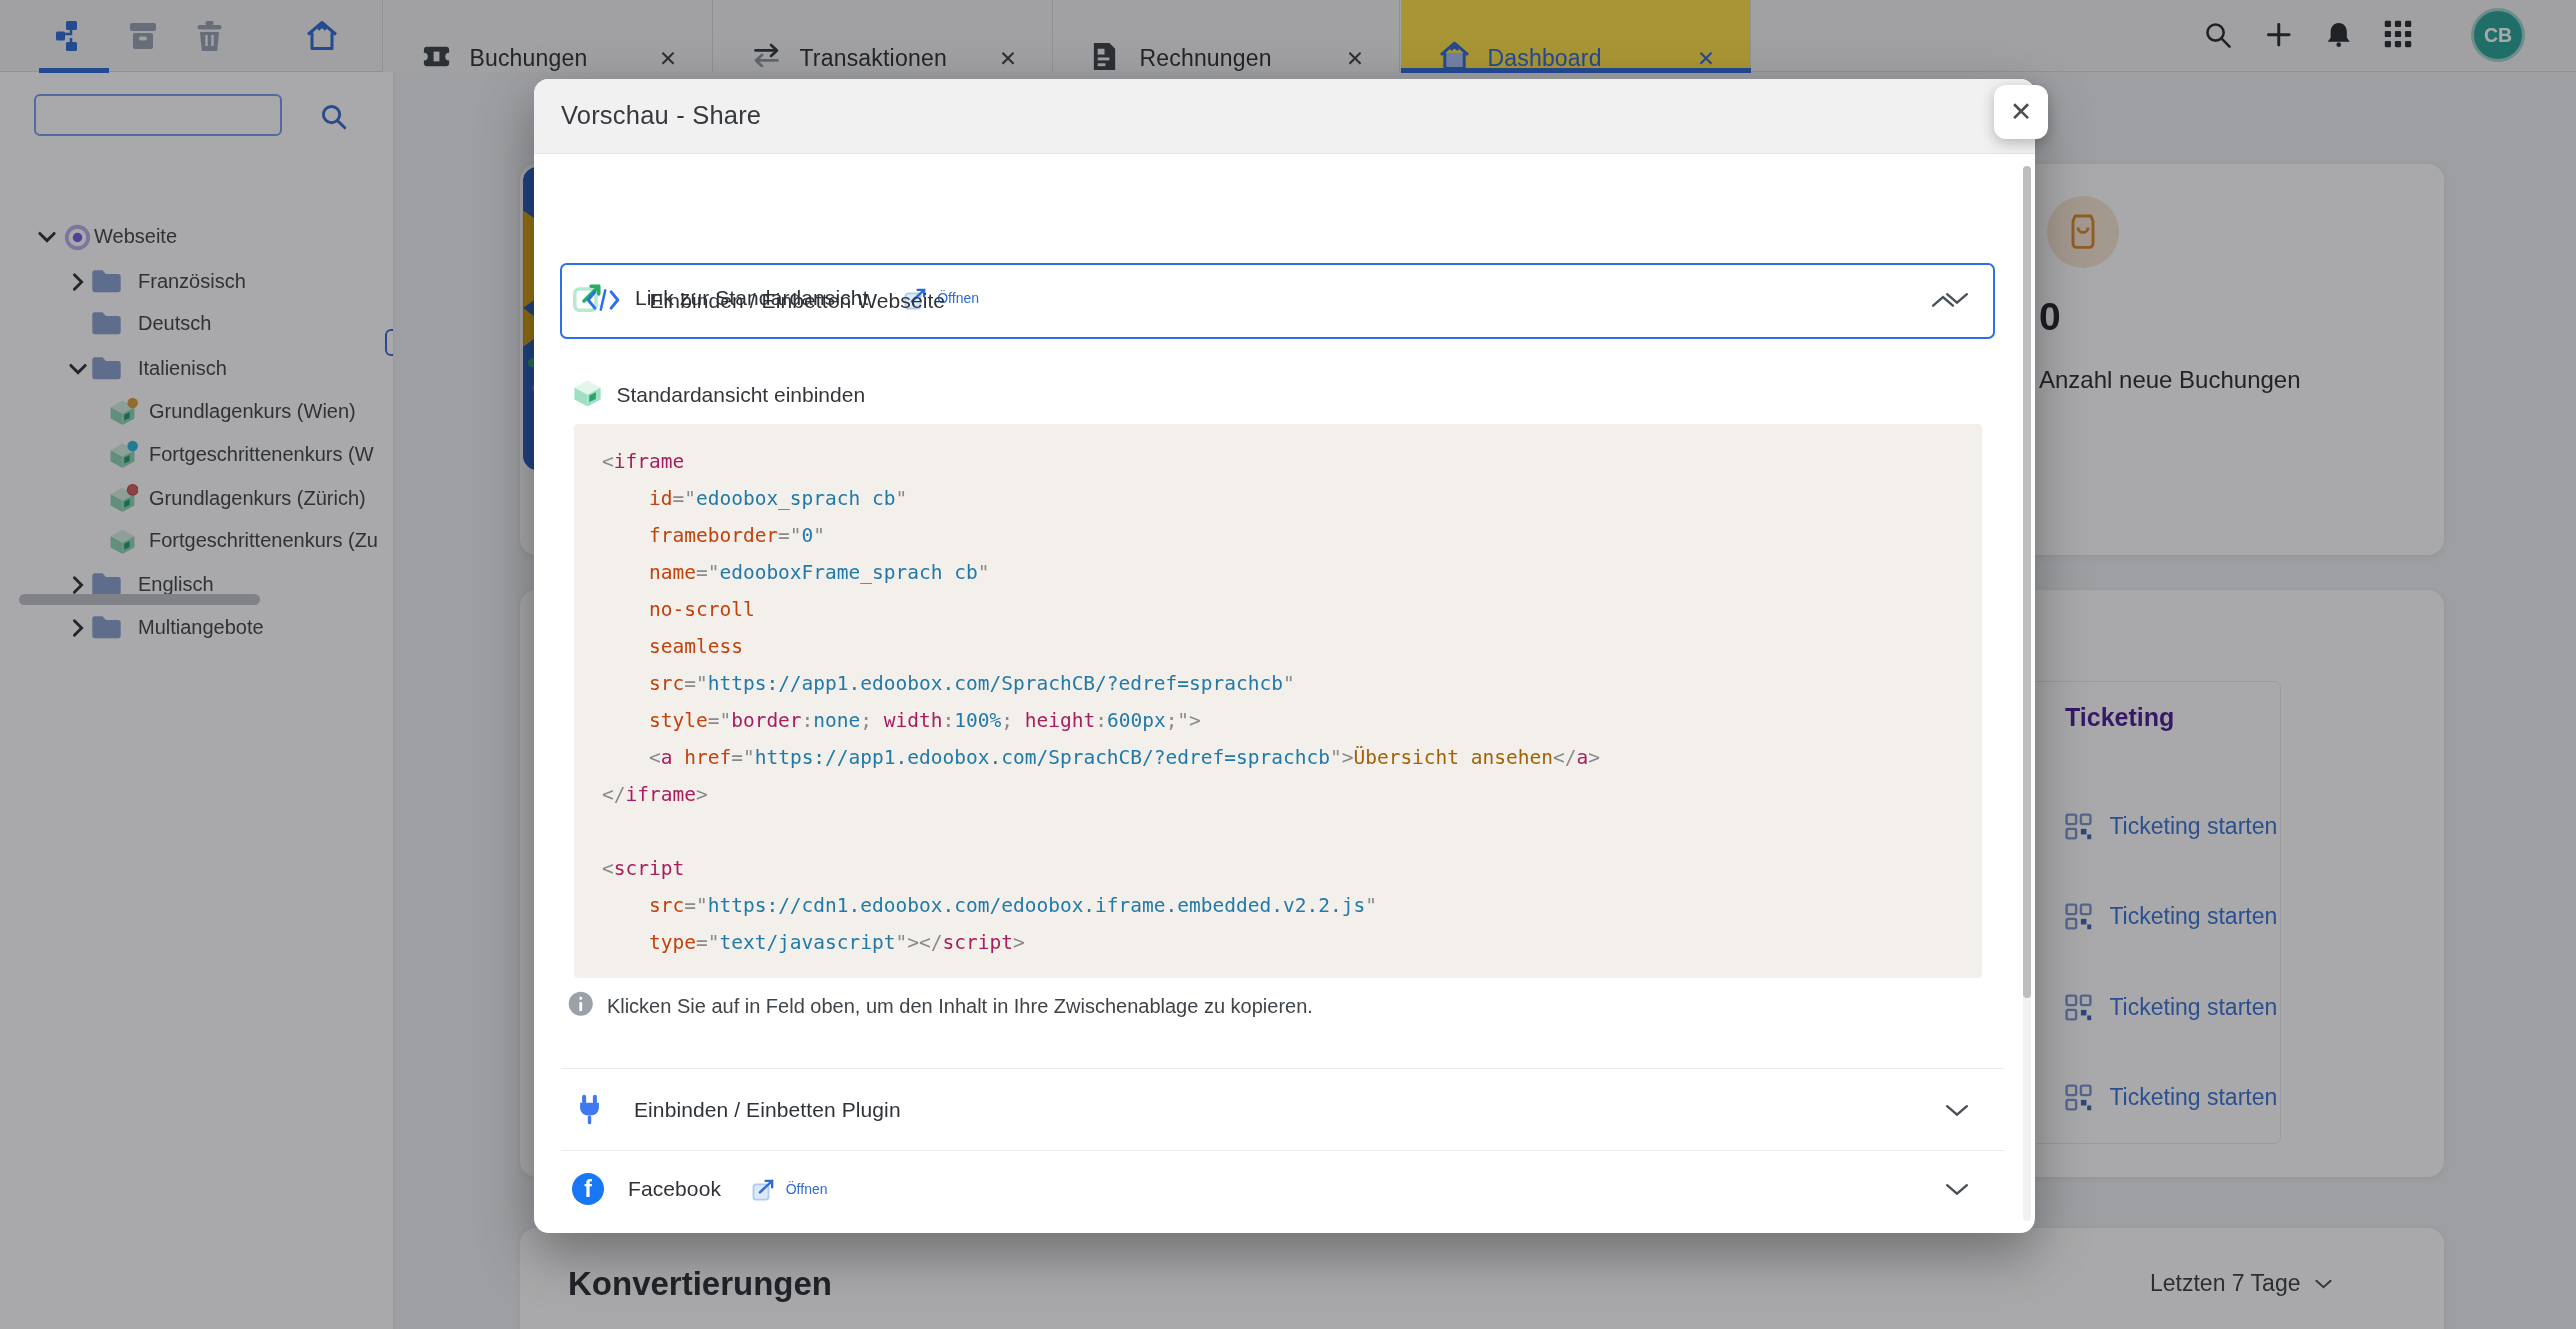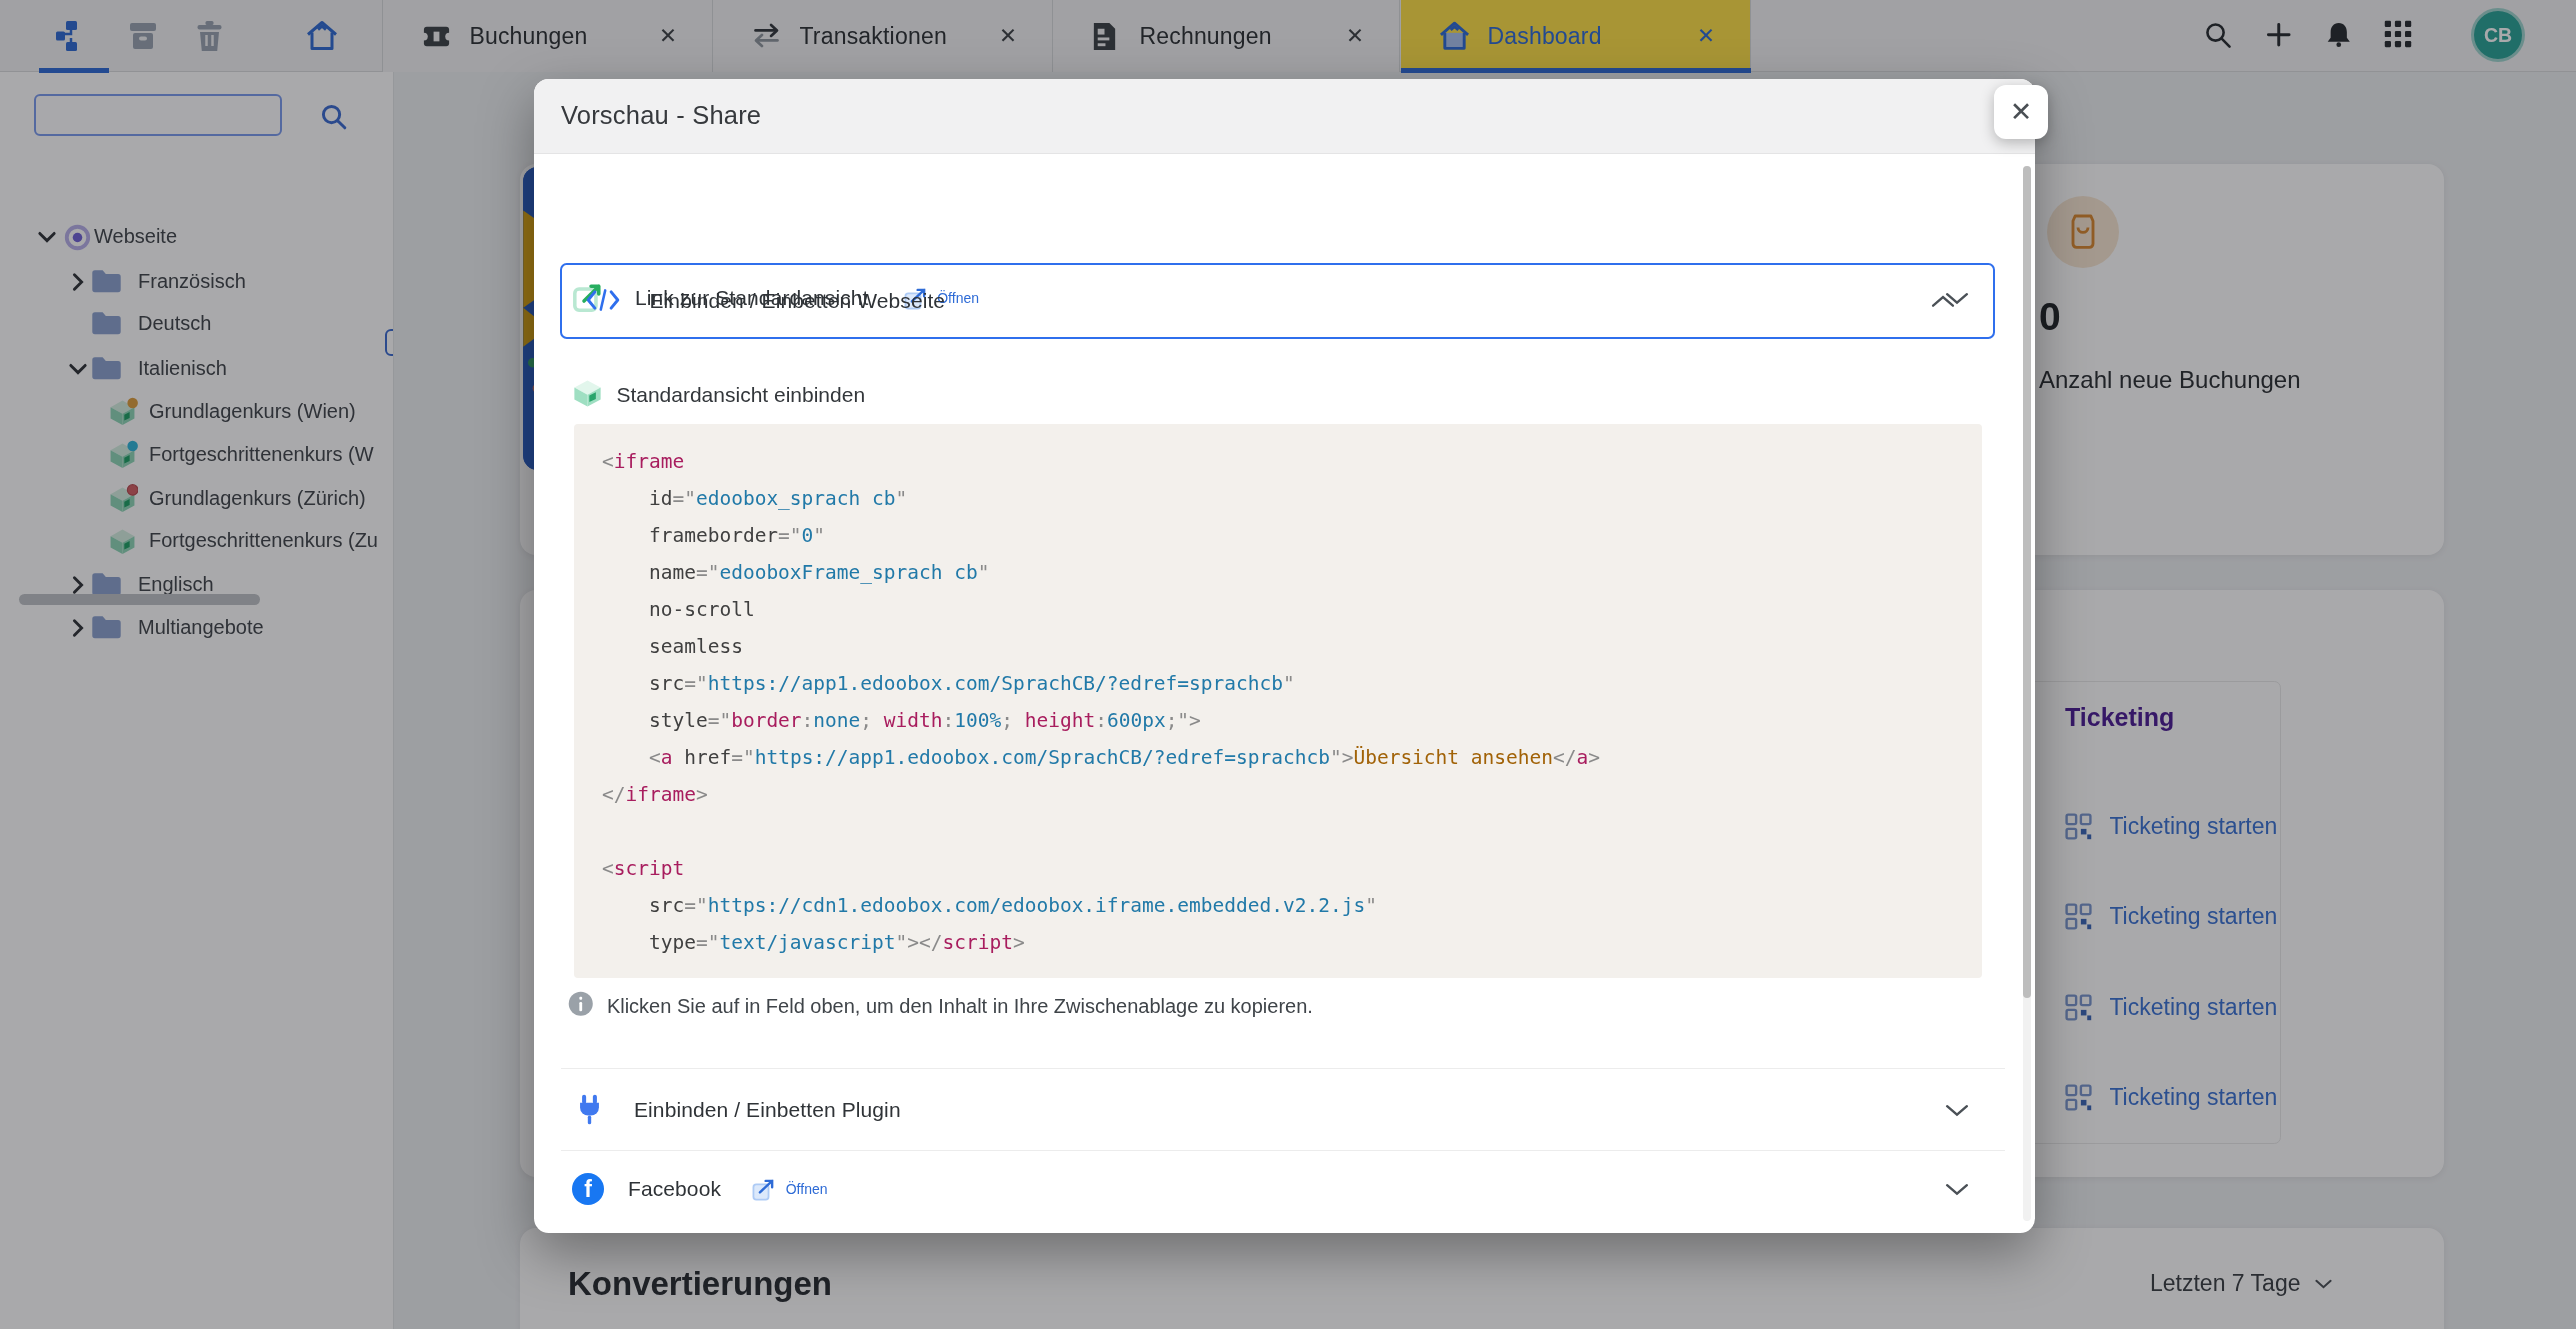--- a/index.html
+++ b/index.html
@@ -5,21 +5,21 @@
   * { margin:0; padding:0; box-sizing:border-box; }
   html,body { width:2576px; height:1330px; overflow:hidden; background:#edeff1;
     font-family:"Liberation Sans", sans-serif; }
   .abs { position:absolute; }
 
   
   #topbar { left:0; top:0; width:2576px; height:72px; background:#f2f3f4;
     border-bottom:0.7px solid #d9dbdd; z-index:10; }
   .tool-ic { top:20px; width:32px; height:32px; }
   .tab { top:0; height:72px; background:#f2f3f4; border-right:0.7px solid #d7d9db;
-    display:flex; align-items:center; padding:0 35px 0 38px; }
+    display:flex; align-items:flex-end; padding:0 35px 0 38px; }
   .tab .tab-ic { width:31px; height:31px; flex:0 0 auto; margin-right:17.4px; }
   .tab .tab-label { font-size:23px; color:#2d3135; font-weight:500; letter-spacing:0.2px; }
   .tab .tab-close { margin-left:auto; font-size:21.5px; color:#3e4347; cursor:pointer; }
   .tab.active { background:#fde047; }
   .tab.active .tab-label, .tab.active .tab-close { color:#2e6bd6; }
   .underline { height:4.7px; background:#2e6bd6; z-index:11; }
   .top-ic { top:20px; width:29.5px; height:29.5px; }
   #avatar { left:2471px; top:8px; width:54px; height:54px; border-radius:50%;
     background:#2aa396; border:3.4px solid rgba(255,255,255,.55); color:#fff;
     font-size:19.5px; font-weight:600; display:flex; align-items:center; justify-content:center; }
@@ -66,21 +66,21 @@
     box-shadow:0 4px 13.4px rgba(0,0,0,.25); z-index:70; display:flex; align-items:center;
     justify-content:center; font-size:27px; color:#4a4f54; cursor:pointer; }
   .m-row-label { font-size:21px; font-weight:500; color:#2f3337; letter-spacing:0.1px; }
   .open-link { display:flex; align-items:center; color:#2e6bd6; font-size:14px; cursor:pointer; }
   .open-link svg { margin-right:10.7px; }
   .chev { position:absolute; left:1411px; width:24px; height:14.8px; }
   #embed-box { left:26px; top:184px; width:1435px; height:76px; border:2px solid #2f6fed; border-radius:6.7px; }
   #code-block { left:40px; top:345px; width:1408px; height:554px; background:#f3f0ec;
     border-radius:4px; padding:19px 0 0 28px; font-family:"DejaVu Sans Mono", monospace;
     font-size:19.5px; line-height:37px; white-space:pre; overflow:hidden; }
-  .tk-p { color:#8a8a8a; } .tk-tag { color:#a81d5e; } .tk-attr { color:#404040; }
+  .tk-p { color:#8a8a8a; } .tk-tag { color:#a81d5e; } .tk-attr { color:#c2410c; }
   .tk-val { color:#2179a8; } .tk-plain { color:#a16207; }
   .divider { position:absolute; left:27px; width:1444px; height:1.3px; background:#ececec; }
   #modal-scroll-track { left:2023px; top:166px; width:8px; height:1055px; background:#f1f1f1; z-index:65; border-radius:4px;}
   #modal-scroll-thumb { left:2023px; top:166px; width:8px; height:832px; background:#bdbdbd; z-index:66; border-radius:4px;}
   .fb-circle { width:32px; height:32px; border-radius:50%; background:#1877f2; color:#fff;
     display:flex; align-items:center; justify-content:center; font-size:23px; font-weight:700; }
   .info-line { display:flex; align-items:center; font-size:20px; color:#3f4449; }
 </style>
 </head>
 <body>

